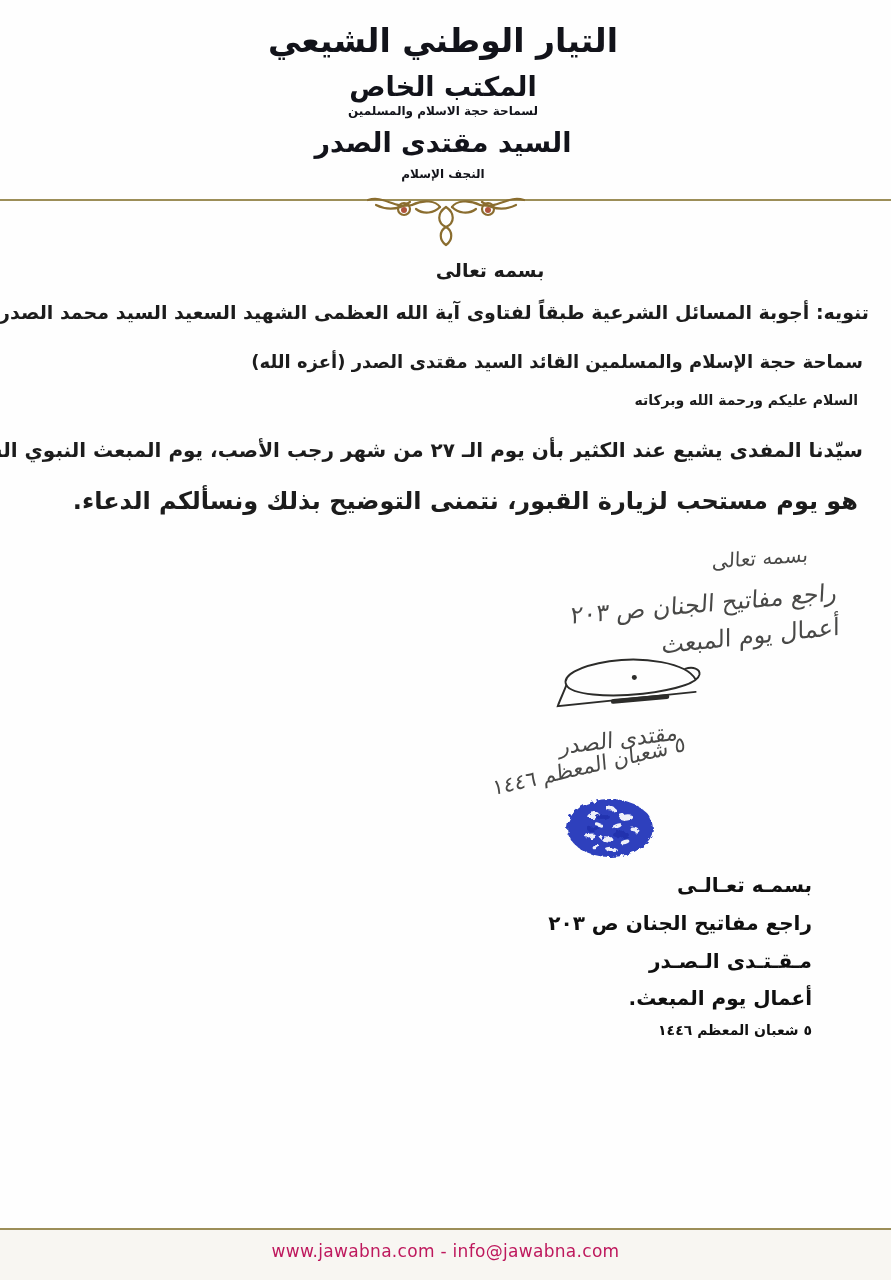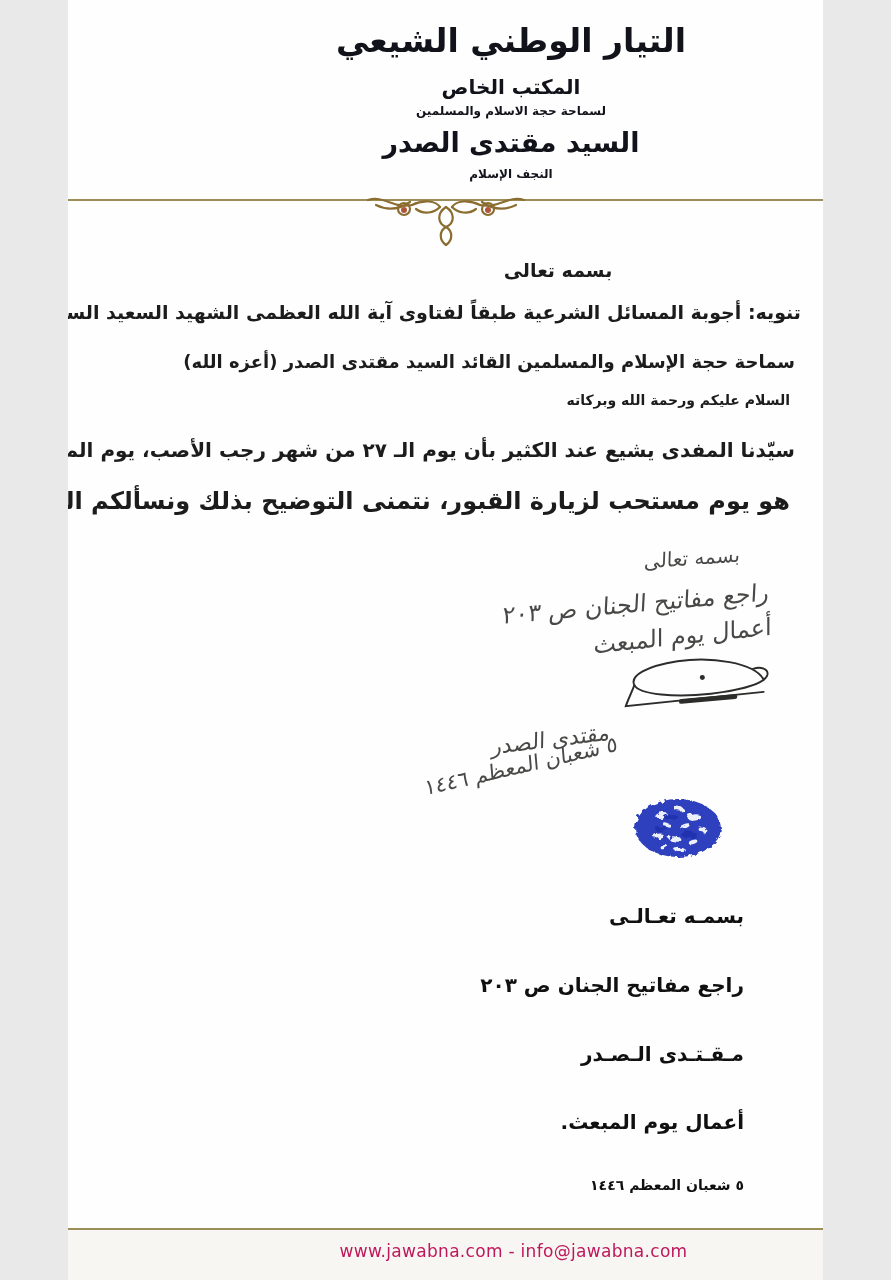--- a/index.html
+++ b/index.html
@@ -1,28 +1,28 @@
 <!DOCTYPE html>
 <html lang="ar"><head>
 <meta charset="utf-8">
 <style>
   html,body{margin:0;padding:0;background:#e9e9e9;}
   .page{
     position:relative;
-    width:755px;height:1280px;
+    width:891px;height:1280px;
     margin:0 auto;
     background:#fefefe;
     overflow:hidden;
     font-family:"DejaVu Sans",sans-serif;
     color:#1c1c1c;
   }
   
   .hdr{position:absolute;left:223px;top:10px;width:440px;text-align:center;direction:rtl;color:#12131a;}
   .hdr .l1{font-size:33px;font-weight:bold;letter-spacing:1px;line-height:62px;}
-  .hdr .l2{font-size:20px;font-weight:bold;line-height:30px;text-align:center;}
+  .hdr .l2{font-size:27px;font-weight:bold;line-height:30px;text-align:center;}
   .hdr .l3{font-size:12px;font-weight:bold;line-height:18px;text-align:center;}
   .hdr .l4{font-size:27px;font-weight:bold;line-height:46px;}
   .hdr .l5{font-size:12px;font-weight:bold;line-height:16px;}
   
   .rule-top{position:absolute;left:0;top:199px;width:891px;height:2px;background:#9c8e58;}
   .ornament{position:absolute;left:50%;top:197px;transform:translateX(-50%);}
   .rule-bottom{position:absolute;left:0;top:1228px;width:891px;height:2px;background:#9c8e58;}
   .footer-strip{position:absolute;left:0;top:1230px;width:891px;height:50px;background:#f8f6f2;}
   .footer-txt{position:absolute;left:0;top:1241px;width:891px;text-align:center;direction:ltr;
     font-size:17px;color:#be185d;letter-spacing:.3px;}
@@ -38,21 +38,21 @@
   .hand{direction:rtl;white-space:nowrap;position:absolute;color:#30302e;font-weight:400;opacity:.88;}
   .hw1{top:546px;right:83px;font-size:20px;transform:rotate(-4deg) skewX(-6deg);}
   .hw2{top:590px;right:54px;font-size:24px;transform:rotate(-5deg) skewX(-8deg);}
   .hw3{top:622px;right:51px;font-size:24px;transform:rotate(-6deg) skewX(-6deg);}
   .hwname{top:727px;right:213px;font-size:22px;transform:rotate(-7deg) skewX(-8deg);}
   .hwdate{top:754px;right:203px;font-size:21px;transform:rotate(-13deg) skewX(-8deg);}
   .sig{position:absolute;left:552px;top:653px;}
   .stamp{position:absolute;left:563px;top:795px;}
   
   .transcript{position:absolute;top:866px;right:79px;direction:rtl;text-align:right;color:#101010;}
-  .transcript .t{white-space:nowrap;font-weight:bold;margin-top:31px;}
+  .transcript .t{white-space:nowrap;font-weight:bold;}
   .t1{font-size:20px;line-height:38px;letter-spacing:1px;}
   .t2{font-size:20px;line-height:39px;}
   .t3{font-size:20px;line-height:38px;}
   .t4{font-size:20px;line-height:36px;padding-left:0;margin-left:154px;letter-spacing:1px;}
   .t5{font-size:14px;line-height:26px;margin-left:175px;}
 </style>
 </head>
 <body>
 
 <div class="page">

